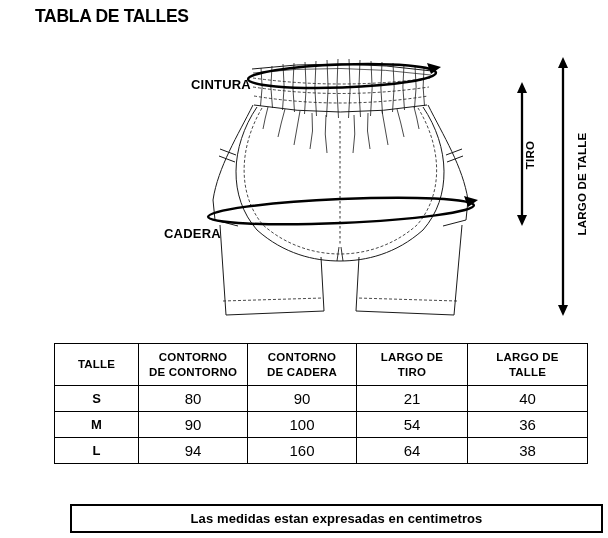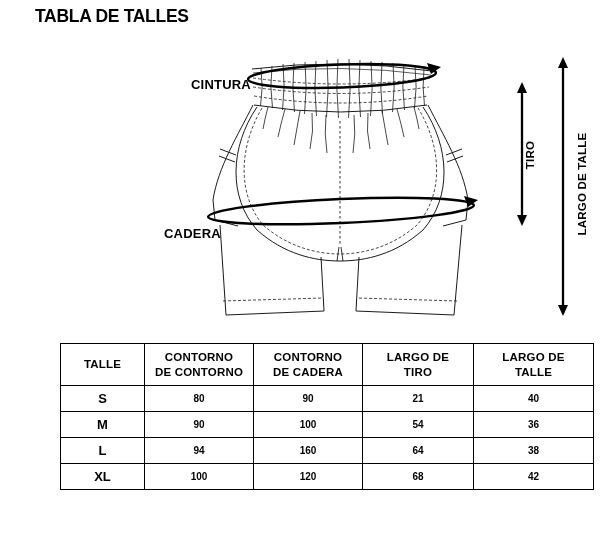--- a/index.html
+++ b/index.html
@@ -29,38 +29,38 @@
     font-size: 11.5px; font-weight: 800; letter-spacing: 0.2px;
     color: #000; white-space: nowrap;
     text-align: center;
     transform: rotate(-90deg);
     transform-origin: center center;
   }
   .lbl-tiro  { width: 60px; height: 14px; left: 501px; top: 148px; }
   .lbl-largo { width: 120px; height: 14px; left: 523px; top: 177px; }
 
   .size-table {
-    position: absolute; left: 60px; top: 343px;
+    position: absolute; left: 54px; top: 343px;
     width: 533px;
     border-collapse: collapse;
     table-layout: fixed;
   }
   .size-table th, .size-table td {
     border: 1px solid #000;
     text-align: center; vertical-align: middle;
     overflow: hidden;
   }
   .size-table th {
     height: 42px;
     font-size: 11.5px; font-weight: 700;
     line-height: 15px; letter-spacing: 0.2px;
   }
   .size-table td {
     height: 26px;
-    font-size: 10px; font-weight: 700;
+    font-size: 15px; font-weight: 400;
   }
   .size-table td.size-col { font-weight: 700; font-size: 13px; }
 
   .units-banner {
     position: absolute; left: 70px; top: 504px;
     width: 533px; height: 29px;
     border: 2px solid #000;
     display: flex; align-items: center; justify-content: center;
     font-size: 13px; font-weight: 700; letter-spacing: 0.1px;
     background: #fff;
@@ -209,24 +209,20 @@
         <td>54</td>
         <td>36</td>
       </tr>
       <tr>
         <td class="size-col">L</td>
         <td>94</td>
         <td>160</td>
         <td>64</td>
         <td>38</td>
       </tr>
-      <tr>
-        <td class="size-col">XL</td>
-        <td>100</td>
-        <td>120</td>
-        <td>68</td>
-        <td>42</td>
-      </tr>
     </tbody>
   </table>
 
+  <div class="units-banner">
+    <span>Las medidas estan expresadas en centimetros</span>
+  </div>
 
 </div>
 
 </body></html>

